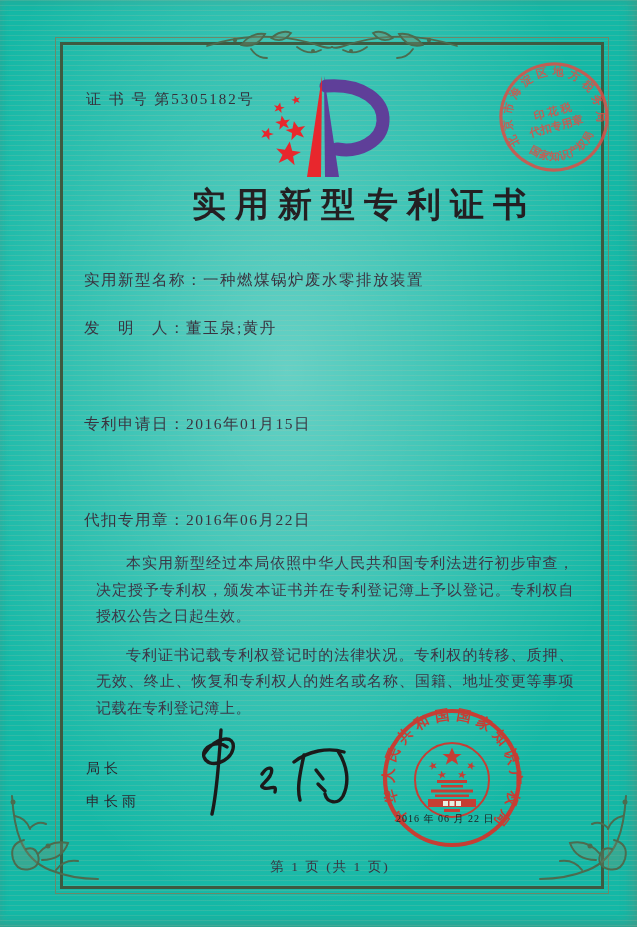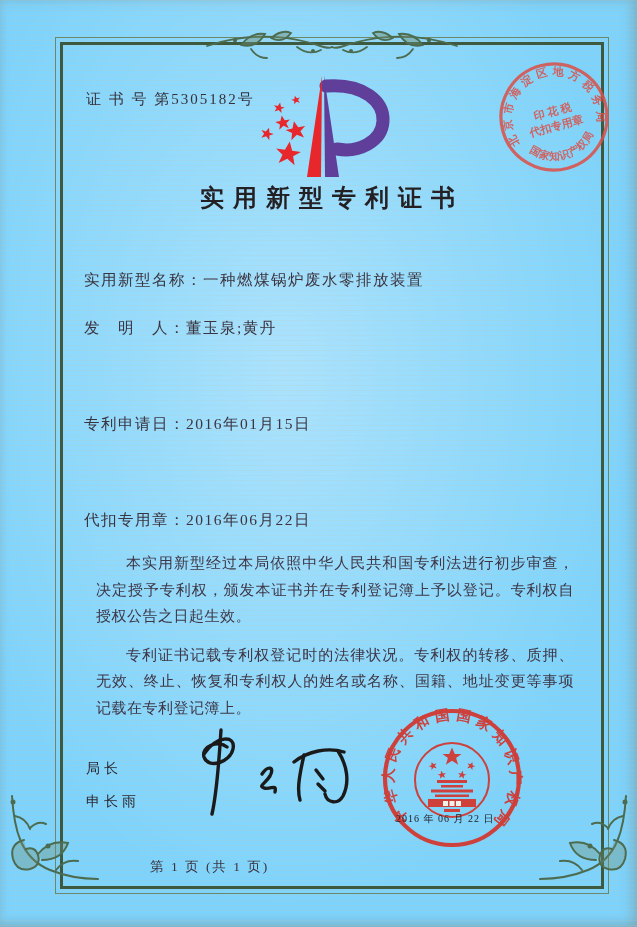--- a/index.html
+++ b/index.html
@@ -1,19 +1,19 @@
 <!DOCTYPE html>
 <html><head>
 <meta charset="utf-8">
 <style>
   html,body{margin:0;padding:0;}
   body{background:#e9e7e0; font-family:"Liberation Serif","DejaVu Serif",serif;}
   .photo{
     position:relative; width:637px; height:927px; margin:0 auto;
-    background:#7dd3fc; overflow:hidden;
+    background:#14b8a6; overflow:hidden;
     box-shadow:inset -6px 0 12px rgba(120,115,100,.25), inset 0 -5px 10px rgba(120,115,100,.2);
   }
   .paper-texture{
     position:absolute; inset:0; pointer-events:none;
     background:
       repeating-linear-gradient(180deg, rgba(205,193,160,.16) 0 1px, transparent 1px 5px),
       radial-gradient(ellipse at 45% 40%, rgba(255,255,255,.35), transparent 70%);
   }
   .frame{
     position:absolute; left:60px; top:42px; right:33px; bottom:38px;
@@ -22,22 +22,22 @@
   .frame::before{
     content:""; position:absolute; inset:-8px; border:1.5px solid #6d8868;
   }
   .cert-no{
     position:absolute; left:86px; top:90px;
     font-size:15px; letter-spacing:2px; color:#35313b; white-space:nowrap;
   }
   .logo{ position:absolute; left:246px; top:72px; }
   .title{
     position:absolute; left:60px; top:182px; width:544px;
-    text-align:center; font-size:24px; font-weight:bold; color:#241f22;
-    letter-spacing:9px; white-space:nowrap;
+    text-align:center; font-size:34px; font-weight:bold; color:#241f22;
+    letter-spacing:9px; white-space:nowrap;padding-left:32px;
   }
   .field{
     position:absolute; left:84px; font-size:15.5px; color:#3a3440;
     letter-spacing:1.5px; white-space:nowrap;
   }
   .field .flabel{ color:#3a3440; }
   .body-text{
     position:absolute; left:84px; top:538px; width:502px;
     font-size:15px; line-height:26.6px; color:#3d3646;
     text-align:justify; letter-spacing:.5px;
@@ -47,21 +47,21 @@
     position:absolute; left:86px; top:752px; font-size:14px; color:#2c2830;
     letter-spacing:4px; line-height:33px;
   }
   .signature{ position:absolute; left:168px; top:722px; }
   .seal-bottom{ position:absolute; left:379px; top:705px; opacity:.92; }
   .seal-date{
     position:absolute; left:396px; top:812px; font-size:10px; color:#1e1b1f;
     letter-spacing:1px; white-space:nowrap; z-index:5;
   }
   .footer{
-    position:absolute; left:150px; width:360px; top:858px; 
+    position:absolute; left:150px; width:360px; top:858px; text-align:center;
     font-size:13.5px; color:#3a3440; letter-spacing:2px;
   }
   .seal-tax{ position:absolute; left:495px; top:58px; transform:rotate(-15deg); opacity:.85; }
   .ornament{ position:absolute; }
   .orn-top{ left:205px; top:25px; }
   .orn-bl{ left:4px;  top:790px; }
   .orn-br{ left:538px; top:790px; transform:scale(-1,1); }
   svg text{ font-family:"Liberation Serif","DejaVu Serif",serif; }
 </style>
 </head>

